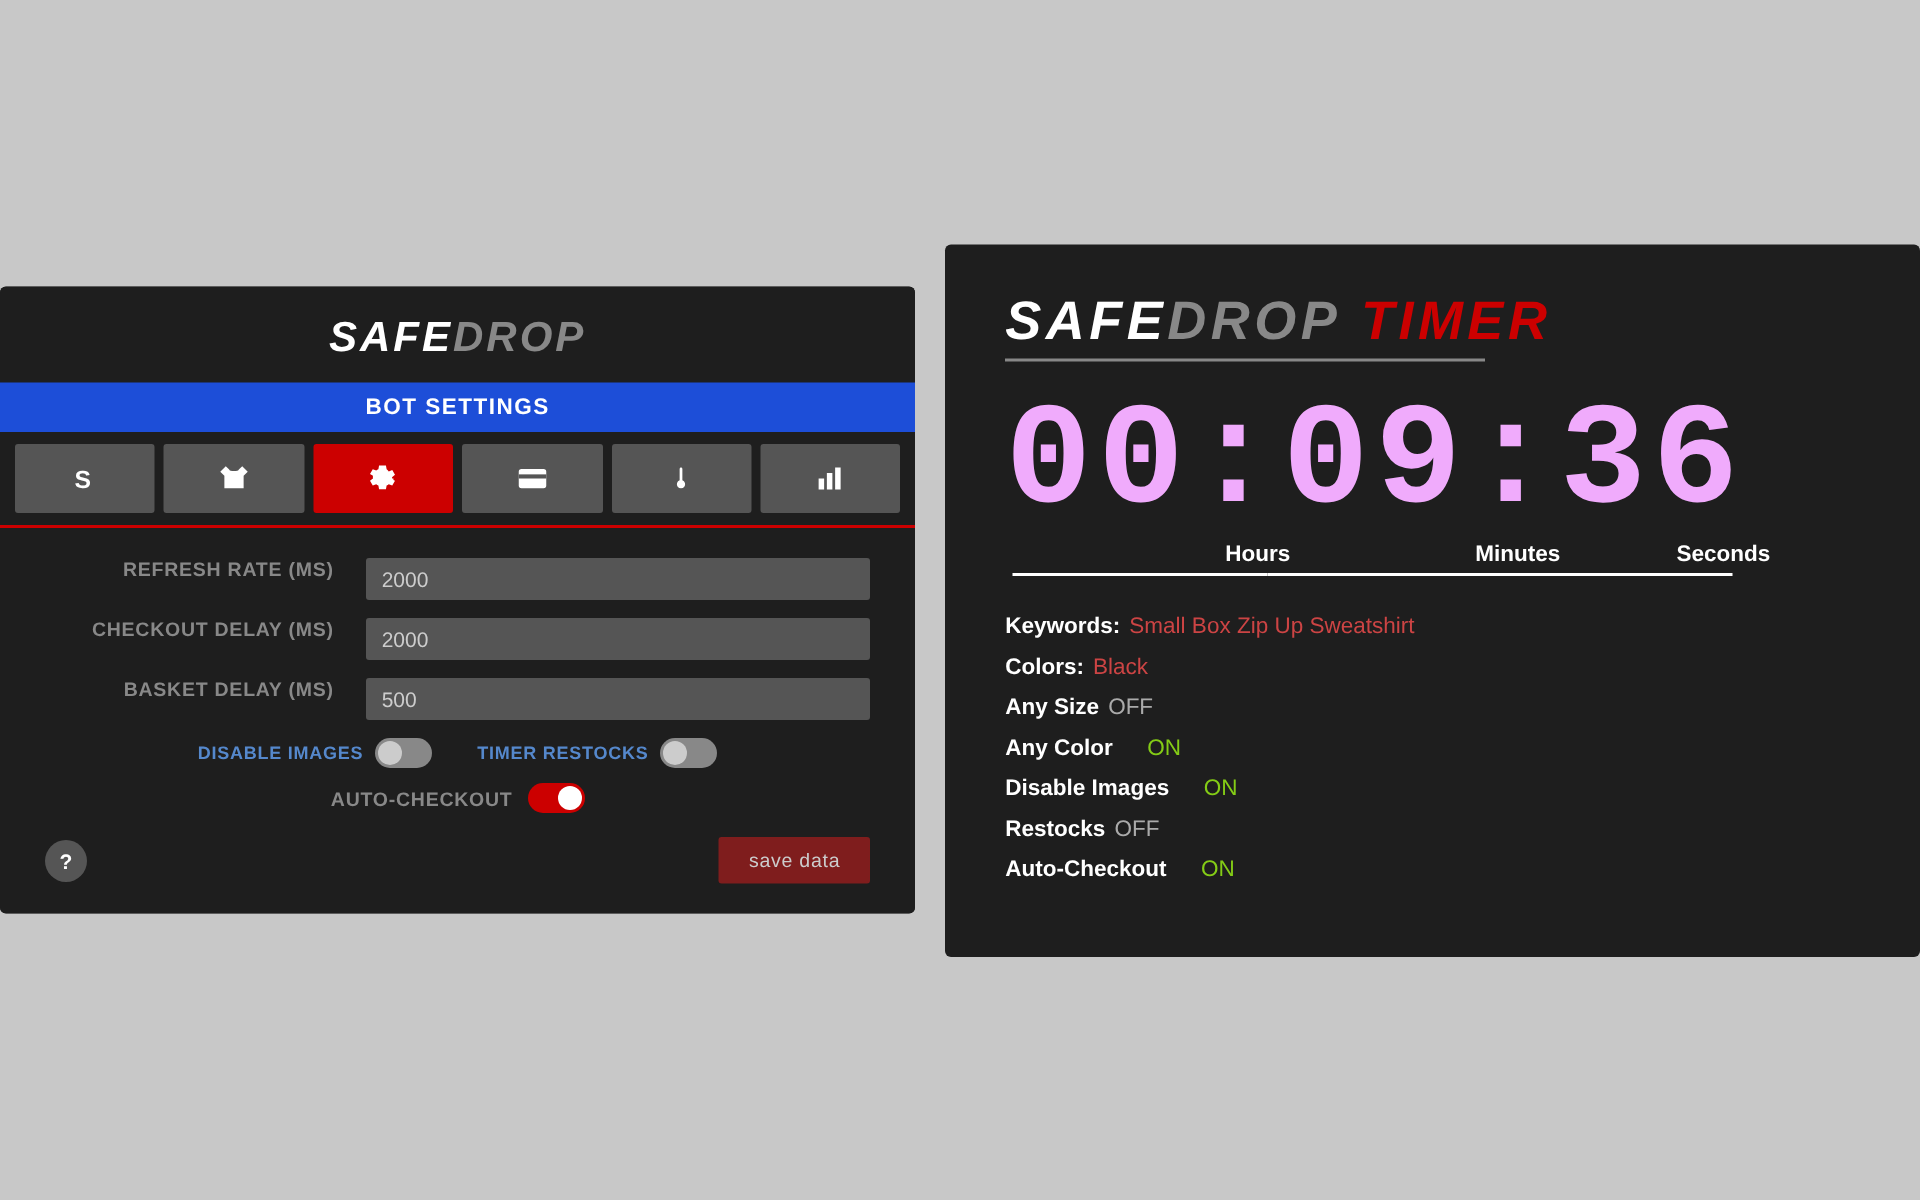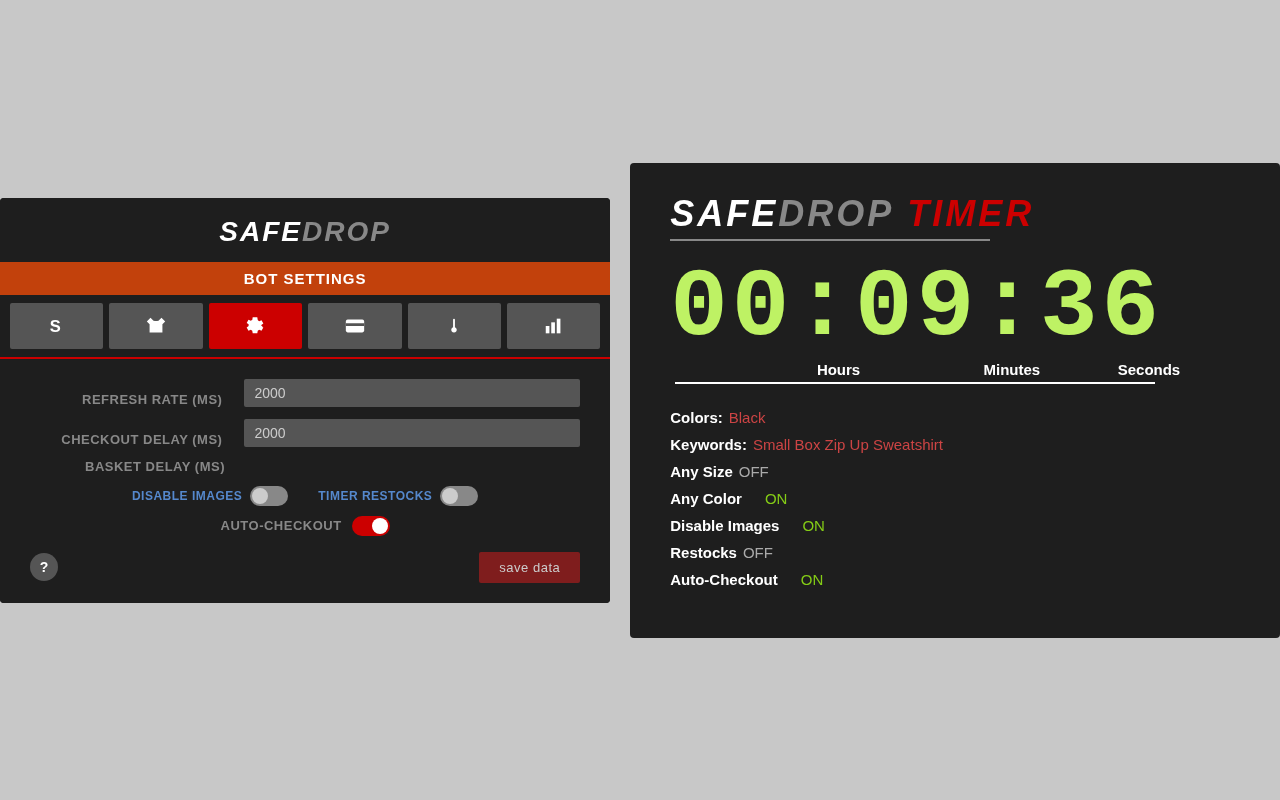--- a/index.html
+++ b/index.html
@@ -48,21 +48,21 @@
 
     .left-header .drop {
       color: #888888;
       font-size: 28px;
       font-weight: 900;
       letter-spacing: 2px;
       font-style: italic;
     }
 
     .bot-settings-bar {
-      background: #c2410c;
+      background: #1d4ed8;
       text-align: center;
       padding: 8px 0;
       font-size: 15px;
       font-weight: bold;
       color: #ffffff;
       letter-spacing: 1px;
     }
 
     .tab-bar {
       display: flex;
@@ -94,21 +94,21 @@
       height: 22px;
     }
 
     .settings-body {
       padding: 20px 30px 20px;
       background: #1e1e1e;
     }
 
     .field-row {
       display: flex;
-      align-items: flex-end;
+      align-items: flex-start;
       margin-bottom: 12px;
       gap: 22px;
     }
 
     .field-label {
       color: #888888;
       font-size: 13px;
       font-weight: bold;
       letter-spacing: 0.5px;
       width: 195px;
@@ -266,21 +266,21 @@
     .divider-line {
       width: 320px;
       height: 2px;
       background: #888888;
       margin-bottom: 20px;
     }
 
     .countdown {
       font-size: 96px;
       font-weight: 900;
-      color: #bef264;
+      color: #f0abfc;
       letter-spacing: 4px;
       font-family: 'Courier New', monospace;
       line-height: 1;
       margin-bottom: 4px;
     }
 
     .time-labels {
       display: flex;
       gap: 0;
       margin-bottom: 4px;
@@ -405,20 +405,21 @@
       <div class="field-row">
         <span class="field-label">REFRESH RATE (MS)</span>
         <input class="field-input" type="text" value="2000" style="">
       </div>
       <div class="field-row">
         <span class="field-label">CHECKOUT DELAY (MS)</span>
         <input class="field-input" type="text" value="2000" style="">
       </div>
       <div class="field-row">
         <span class="field-label">BASKET DELAY (MS)</span>
+        <input class="field-input" type="text" value="500" style="">
       </div>
 
       <div class="toggle-row">
         <div class="toggle-group">
           <span class="toggle-label">DISABLE IMAGES</span>
           <div class="toggle-switch toggle-off"></div>
         </div>
         <div class="toggle-group">
           <span class="toggle-label">TIMER RESTOCKS</span>
           <div class="toggle-switch toggle-off"></div>
@@ -453,28 +454,28 @@
       <span class="time-label-item seconds">Seconds</span>
     </div>
     <div class="time-underlines">
       <div class="time-underline h"></div>
       <div class="time-underline m"></div>
       <div class="time-underline s"></div>
     </div>
 
     <div class="info-section">
       <div class="info-row">
+        <span class="info-key">Keywords:</span>
+        <span class="info-val-red">Small Box Zip Up Sweatshirt</span>
+      </div>
+      <div class="info-row">
         <span class="info-key">Colors:</span>
         <span class="info-val-red">Black</span>
       </div>
       <div class="info-row">
-        <span class="info-key">Keywords:</span>
-        <span class="info-val-red">Small Box Zip Up Sweatshirt</span>
-      </div>
-      <div class="info-row">
         <span class="info-key">Any Size</span>
         <span class="off-label">OFF</span>
       </div>
       <div class="info-row">
         <span class="info-key">Any Color</span>
         <span class="on-label">ON</span>
       </div>
       <div class="info-row">
         <span class="info-key">Disable Images</span>
         <span class="on-label">ON</span>

